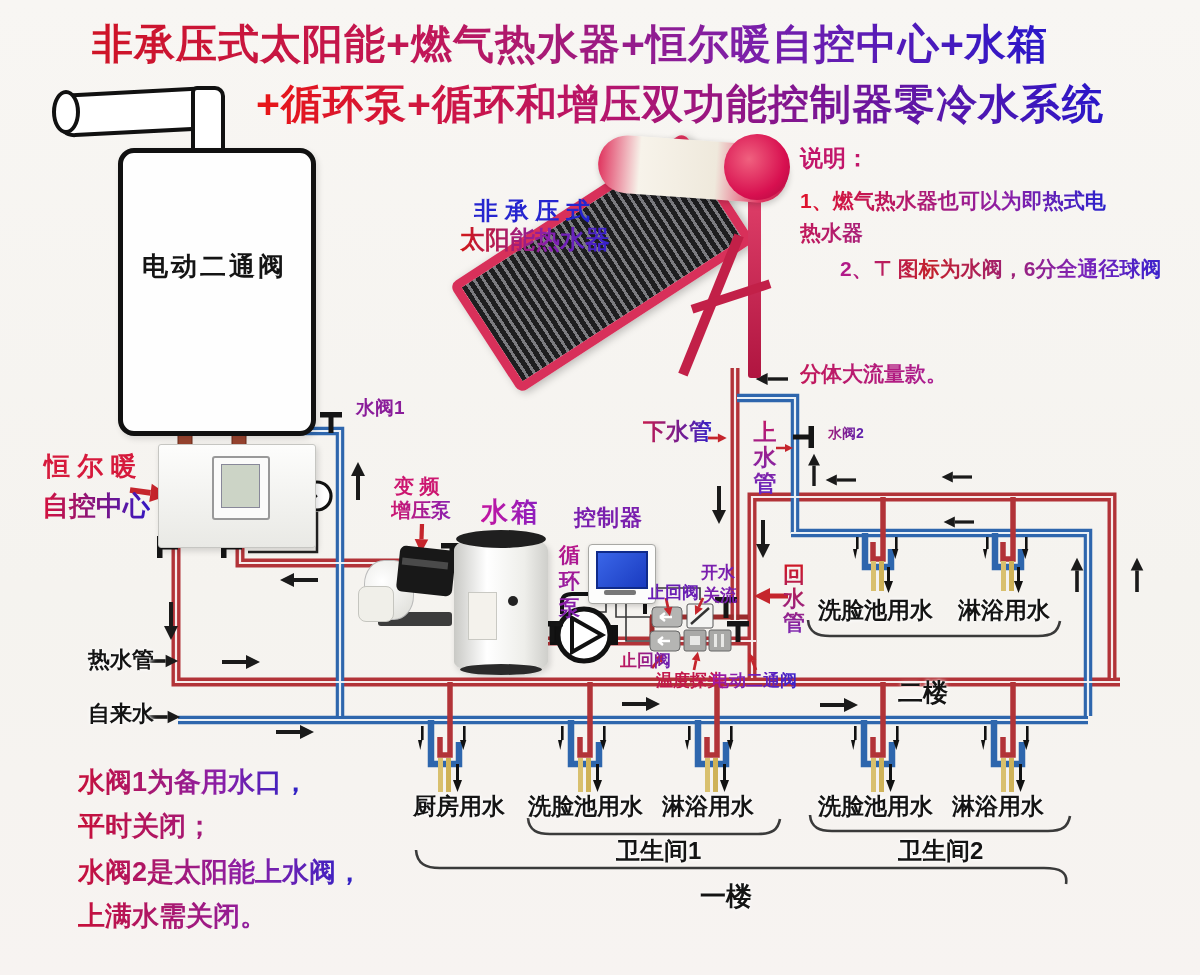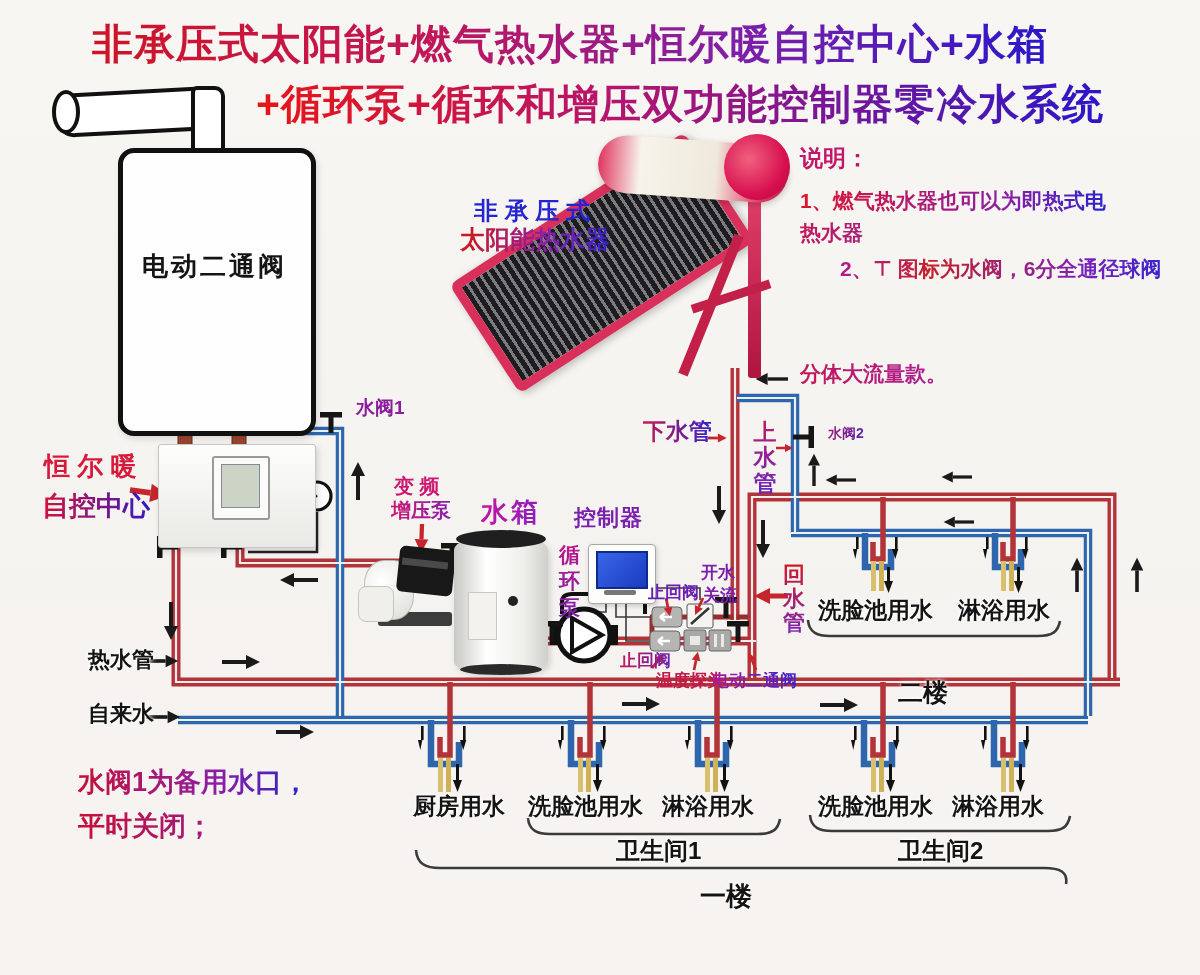--- a/index.html
+++ b/index.html
@@ -291,14 +291,16 @@
   <div class="lbl blk" style="left:528px;top:794px;font-size:23px;">洗脸池用水</div>
   <div class="lbl blk" style="left:662px;top:794px;font-size:23px;">淋浴用水</div>
   <div class="lbl blk" style="left:616px;top:838px;font-size:24px;">卫生间1</div>
   <div class="lbl blk" style="left:818px;top:794px;font-size:23px;">洗脸池用水</div>
   <div class="lbl blk" style="left:952px;top:794px;font-size:23px;">淋浴用水</div>
   <div class="lbl blk" style="left:898px;top:838px;font-size:24px;">卫生间2</div>
   <div class="lbl blk" style="left:700px;top:882px;font-size:26px;">一楼</div>
 
   <div class="lbl g" style="left:78px;top:768px;font-size:27px;background-image:linear-gradient(90deg,#c6103a,#8a1fa8 62%,#2222c8);">水阀1为备用水口，</div>
   <div class="lbl g" style="left:78px;top:812px;font-size:27px;background-image:linear-gradient(90deg,#c6103a,#a01a80);">平时关闭；</div>
+  <div class="lbl g" style="left:78px;top:858px;font-size:27px;background-image:linear-gradient(90deg,#c6103a,#8a1fa8 60%,#2a22c8);">水阀2是太阳能上水阀，</div>
+  <div class="lbl g" style="left:78px;top:902px;font-size:27px;background-image:linear-gradient(90deg,#c6103a,#8a1fa8);">上满水需关闭。</div>
 
 </div>
 
 </body></html>

